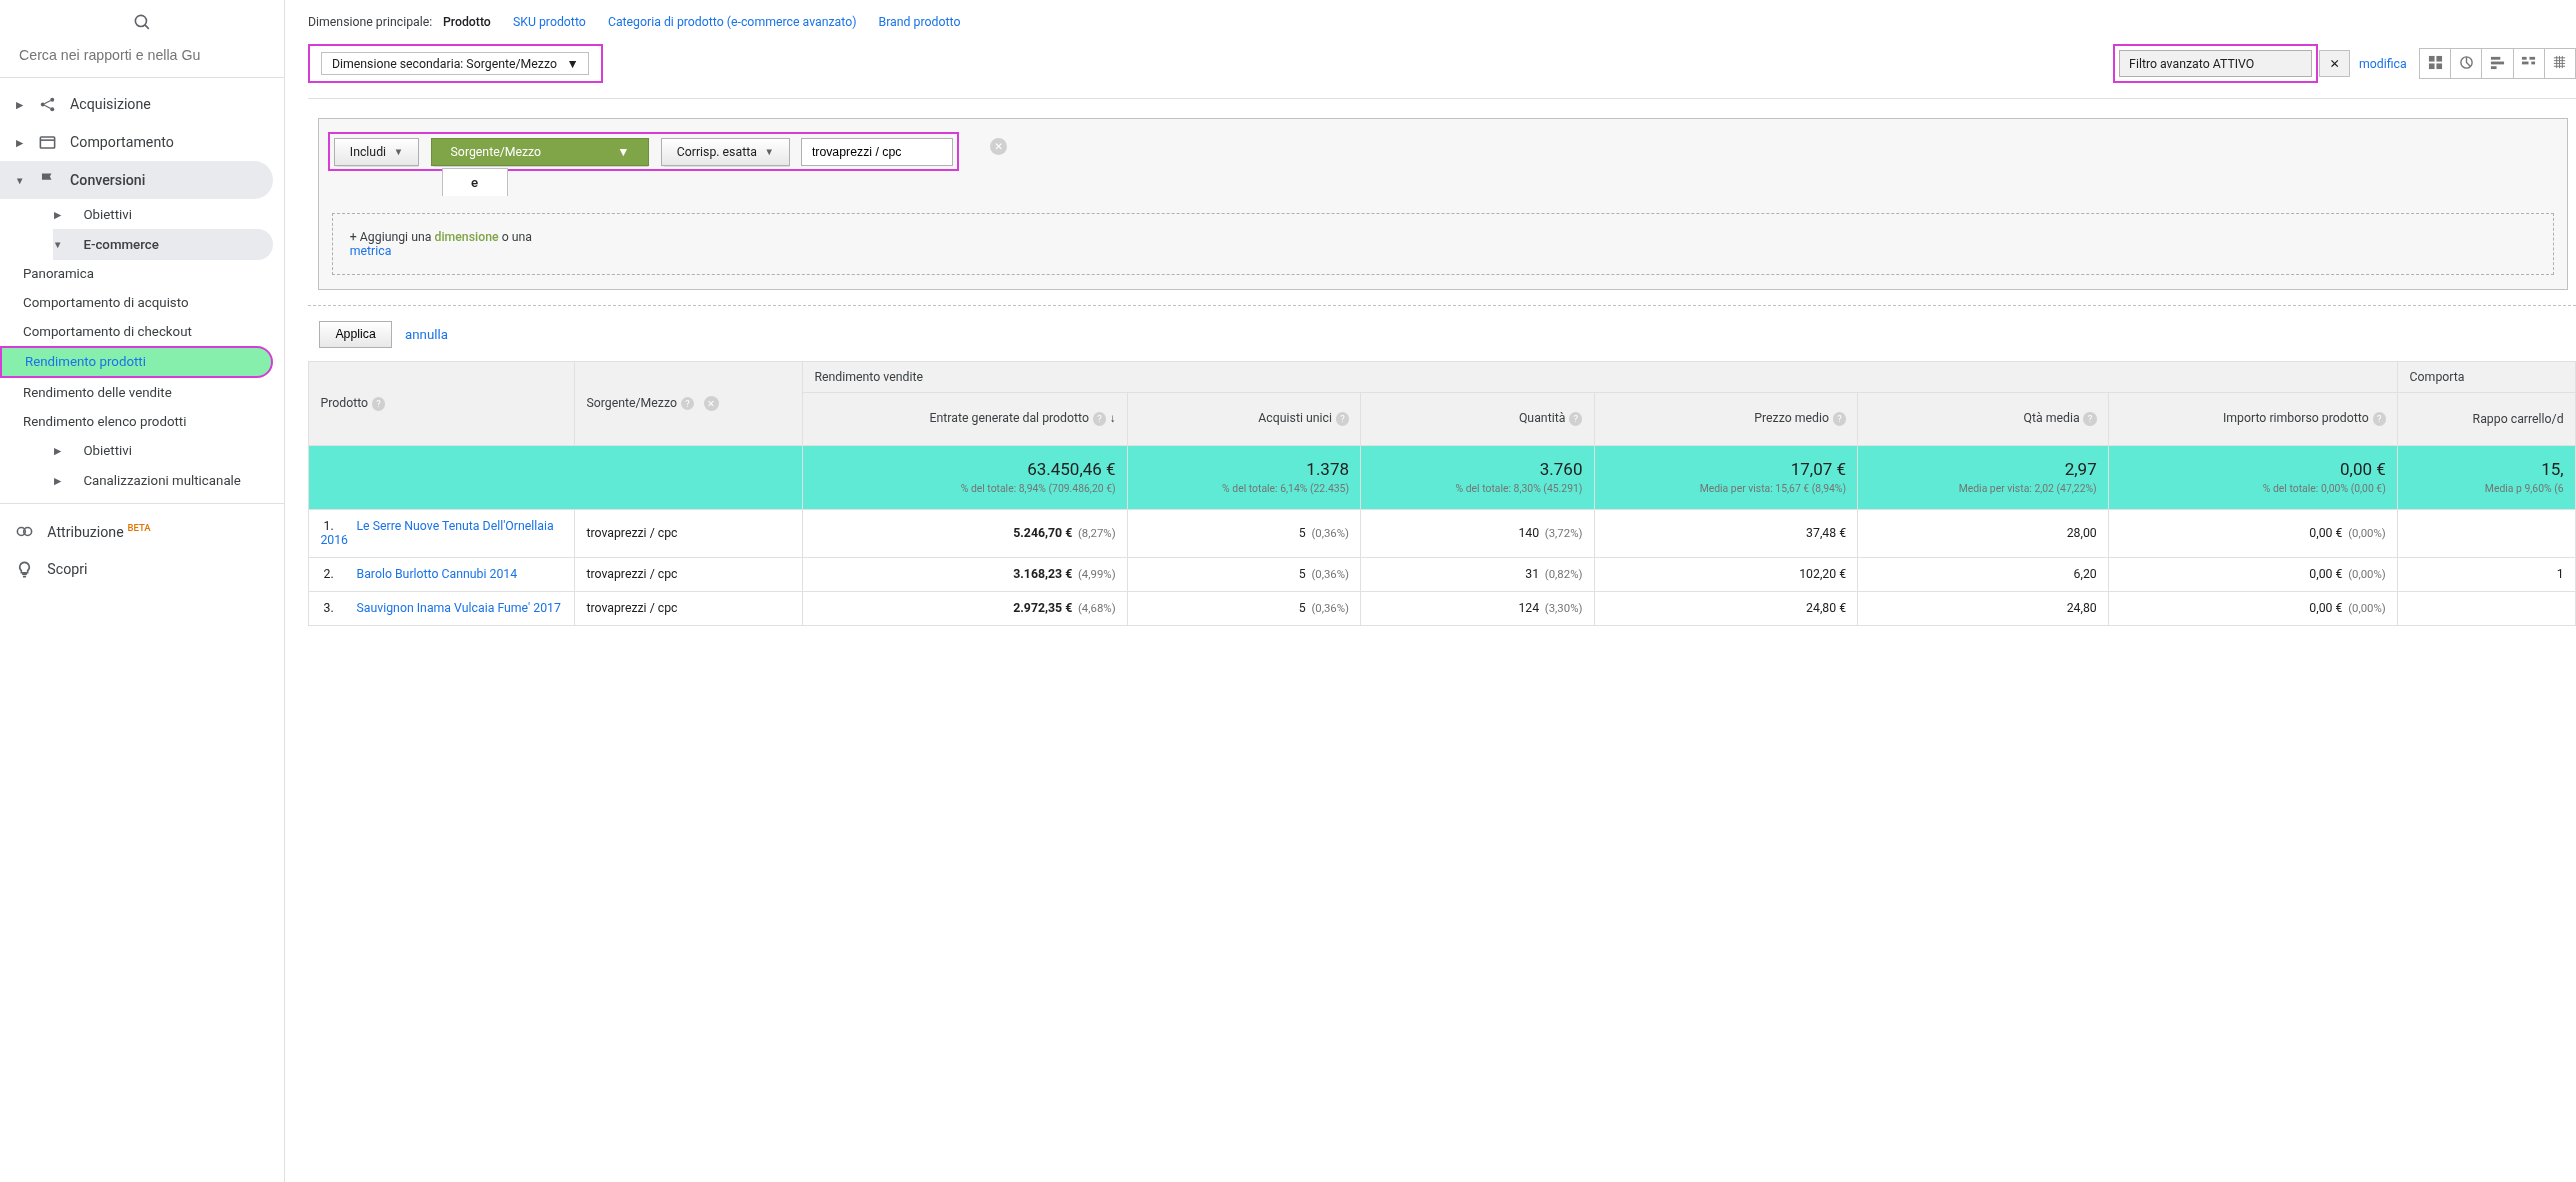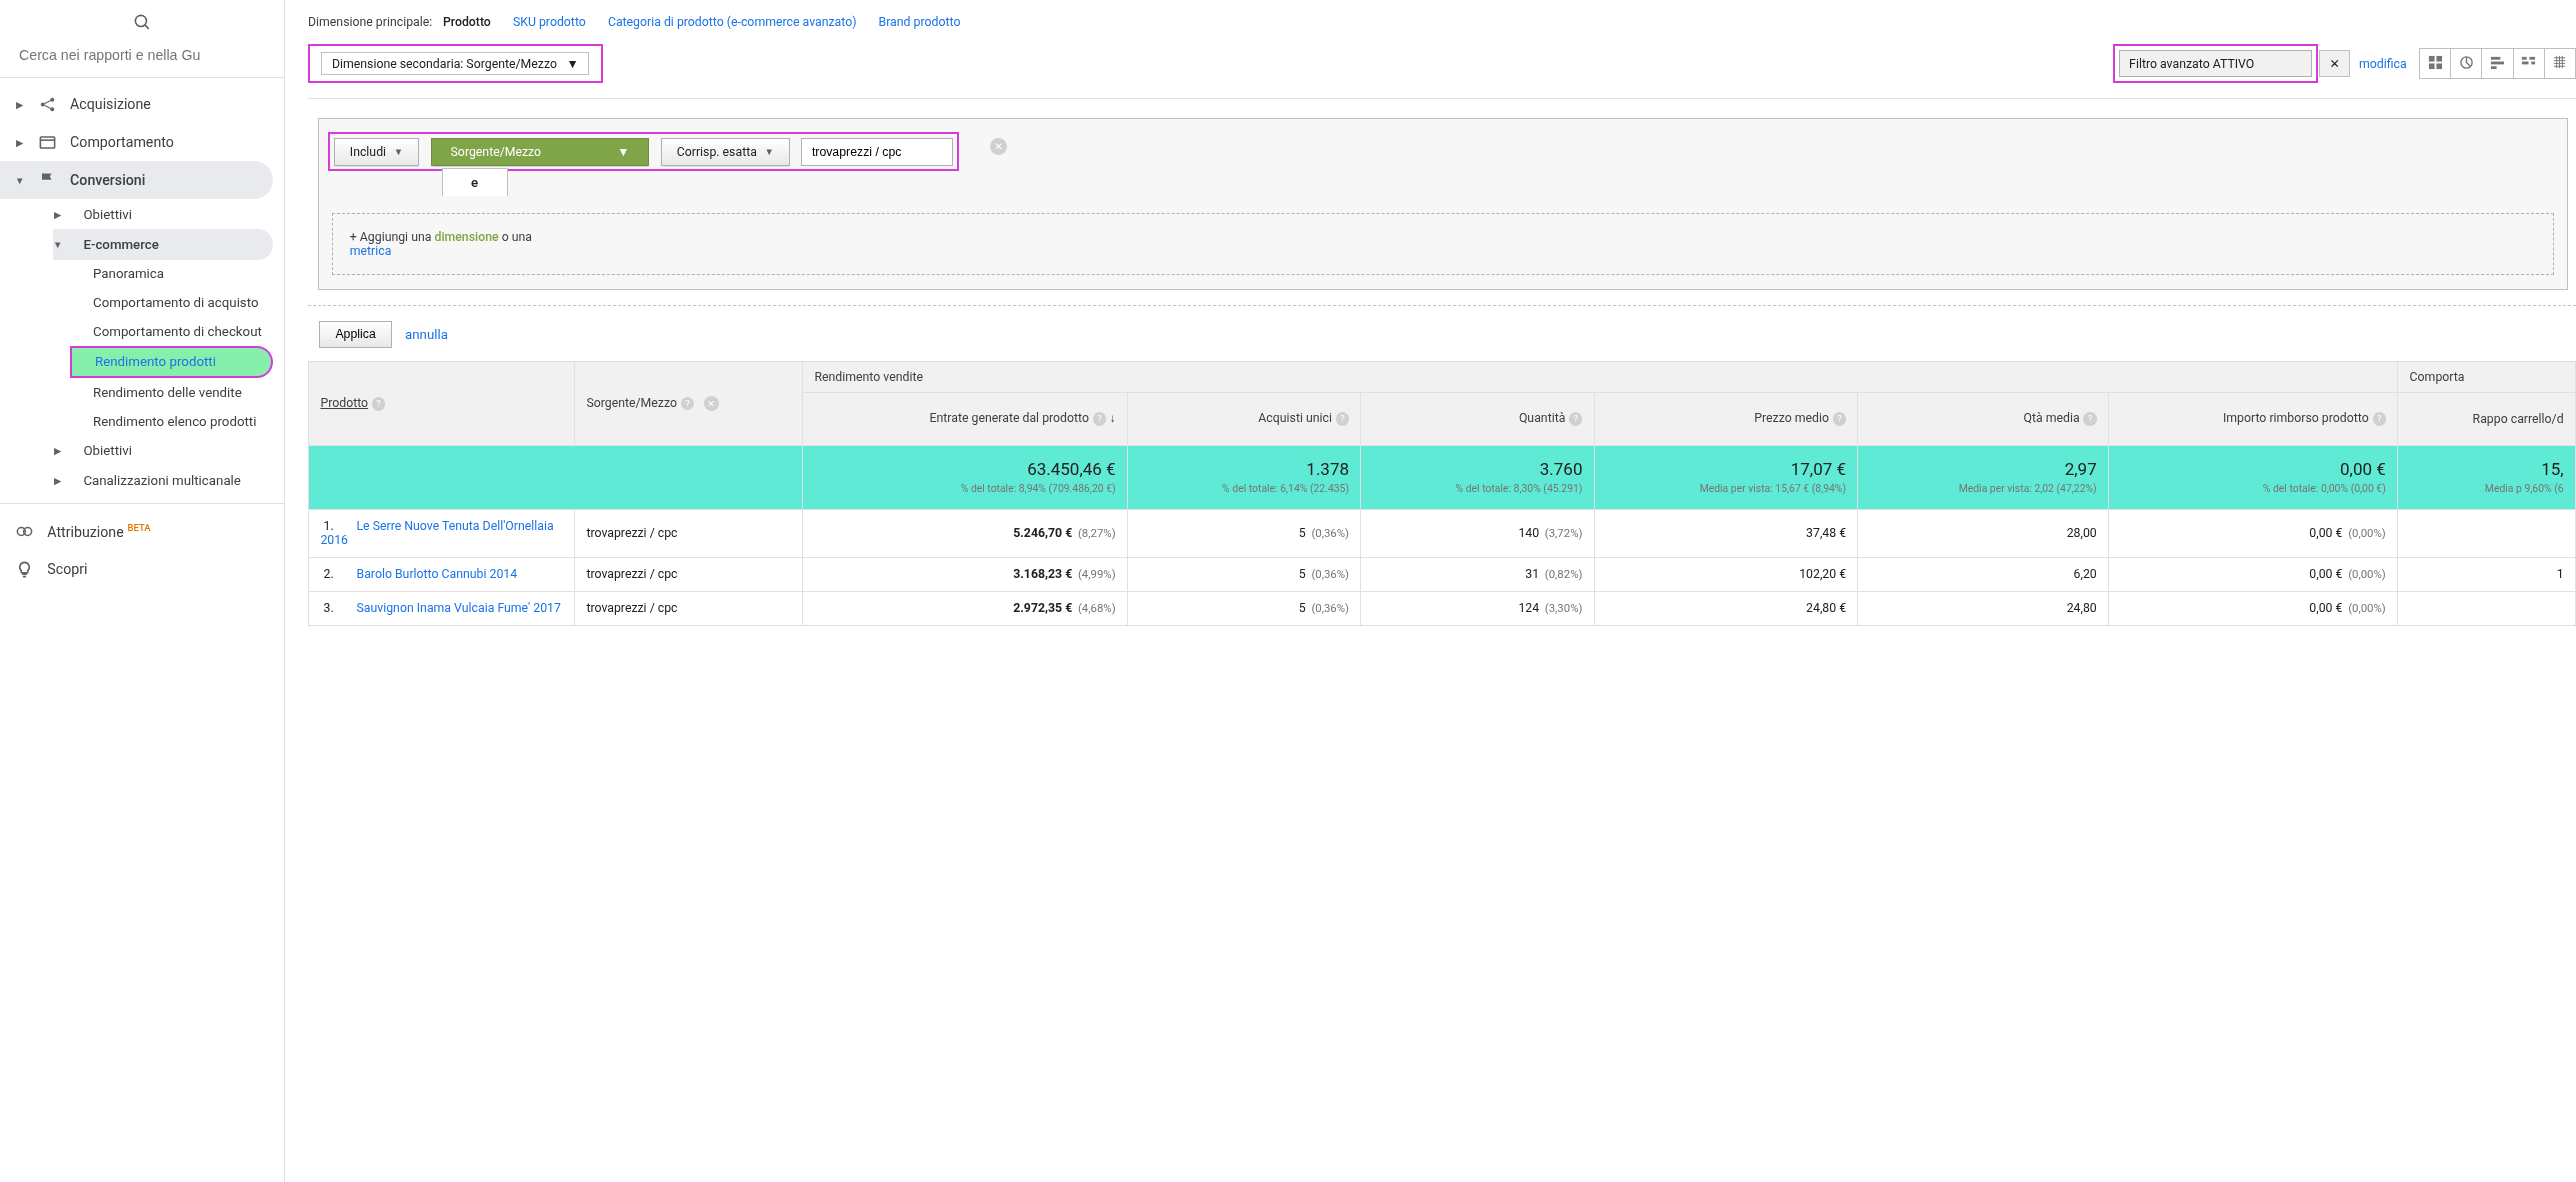--- a/index.html
+++ b/index.html
@@ -12,21 +12,21 @@
 .search-icon { width: 19px; height: 19px; color: #5f6368; }
 
 .nav-item { display: flex; align-items: center; padding: 9.5px 15px; gap: 13.3px; cursor: pointer; font-size: 14.2px; color: #3c4043; }
 .nav-item.primary { font-weight: 400; }
 .nav-item.selected-group { background: #e8eaed; border-radius: 0 23px 23px 0; margin-right: 11.4px; font-weight: 500; }
 .chevron { width: 9.5px; height: 9.5px; display: inline-flex; align-items: center; justify-content: center; font-size: 9.5px; color: #5f6368; }
 .nav-icon { width: 19px; height: 19px; color: #5f6368; }
 .sub-nav { padding-left: 53px; }
 .sub-nav .nav-item { padding: 7.6px 15px 7.6px 0; font-size: 13.3px; }
 .sub-nav .chevron { margin-right: 7.6px; }
-.subsub-nav { padding-left: 70px; }
+.subsub-nav { }
 .subsub-nav .nav-item { padding: 5.7px 11.4px 5.7px 23px; font-size: 13.3px; color: #3c4043; line-height: 1.3; }
 .subsub-nav .nav-item.active { color: #1a73e8; background: #86efac; border-radius: 0 19px 19px 0; margin-right: 11.4px; }
 .highlight-box { border: 2.8px solid #d63cd6; }
 .beta-badge { font-size: 9.5px; color: #e37400; font-weight: 500; vertical-align: super; margin-left: 3.8px; }
 
 
 .main { margin-left: 285px; padding: 0 0 0 23px; }
 .dim-row { padding: 15px 0 7.6px 0; font-size: 12.3px; }
 .dim-label { color: #3c4043; margin-right: 7.6px; font-weight: 400; }
 .dim-link { color: #1a73e8; margin-right: 19px; cursor: pointer; }
@@ -263,21 +263,21 @@
   </div>
 
   <div class="apply-row">
     <button class="apply-btn">Applica</button>
     <span class="cancel-link">annulla</span>
   </div>
 
   <table class="data-table">
     <thead>
       <tr>
-        <th rowspan="2" class="left col-header" style="width:266px;text-decoration:underline;">
+        <th rowspan="2" class="left col-header" style="width:266px;">
           <span>Prodotto</span><span class="help-icon">?</span>
         </th>
         <th rowspan="2" class="left col-header" style="width:228px;">
           <span>Sorgente/Mezzo</span><span class="help-icon">?</span><span class="remove-col-x">✕</span>
         </th>
         <th colspan="6" class="group-header">Rendimento vendite</th>
         <th class="group-header">Comporta</th>
       </tr>
       <tr>
         <th class="col-header"><span>Entrate generate dal prodotto</span><span class="help-icon">?</span><span class="sort-arrow">↓</span></th>

